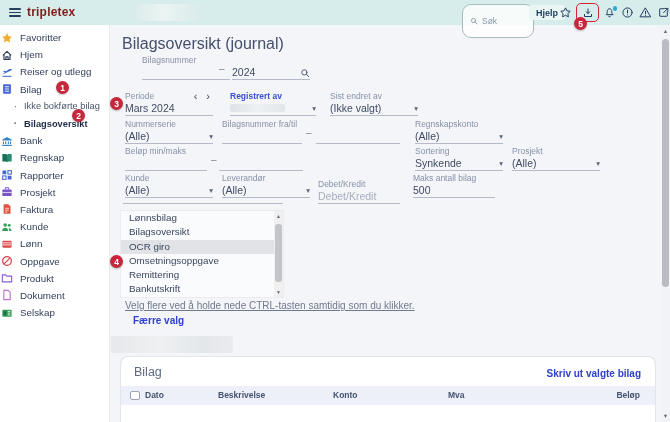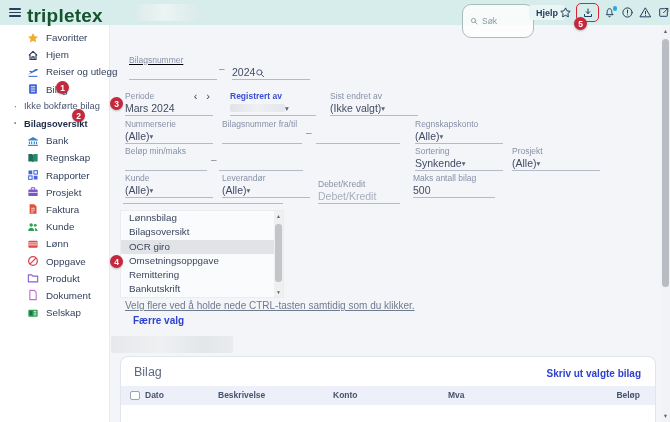--- a/index.html
+++ b/index.html
@@ -3,48 +3,48 @@
 <meta charset="utf-8">
 <style>
   html,body{margin:0;padding:0;background:#ffffff;}
   .screen{position:relative;width:670px;height:422px;overflow:hidden;
           background:#f4f5f9;font-family:"Liberation Sans",sans-serif;
           -webkit-font-smoothing:antialiased;}
   
   .topbar{position:absolute;left:0;top:0;width:670px;height:25px;background:#d7edeb;z-index:5;}
   .hamburger{position:absolute;left:9px;top:8px;width:12px;height:9px;cursor:pointer;}
   .hamburger i{display:block;height:1.6px;background:#27405e;margin-bottom:2.1px;border-radius:1px;}
-  .logo{position:absolute;left:27px;top:5px;font-size:19px;font-weight:bold;color:#14532d;letter-spacing:.2px;}
+  .logo{position:absolute;left:27px;top:5px;font-size:12px;font-weight:bold;color:#7f1d1d;letter-spacing:.2px;}
   .blur-chip{position:absolute;left:135px;top:4px;width:66px;height:17px;border-radius:3px;
              background:linear-gradient(90deg,#dcecea,#ebf4f3 45%,#dfeeec 80%,#d9ebe9);}
   .search-pill{position:absolute;left:462px;top:4px;width:72px;height:16px;box-sizing:border-box;
                border:1px solid #a9bdbd;border-radius:9px;background:rgba(255,255,255,.8);
                display:flex;align-items:center;gap:4px;padding:16px 7px;font-size:8.5px;color:#8b98a6;}
   .help-btn{position:absolute;left:529px;top:5px;height:15px;padding:0 7px;background:#eaf6f4;
             border-radius:3px;font-size:9px;font-weight:bold;color:#1d3a5f;display:flex;align-items:center;}
   .tb-icons{position:absolute;left:558px;top:0;height:25px;display:flex;align-items:center;gap:3px;}
   .tb-ic{width:15px;height:15px;display:flex;align-items:center;justify-content:center;position:relative;}
   .dl-ring{border:1.5px solid #d42534;border-radius:5px;padding:1px 3px;display:flex;align-items:center;justify-content:center;}
   .bell-dot{position:absolute;right:0px;top:1px;width:4.5px;height:4.5px;border-radius:50%;background:#29a9e1;}
   
   .sidebar{position:absolute;left:0;top:25px;width:110px;height:397px;background:#ffffff;
            border-right:1px solid #e9ebf0;box-sizing:border-box;z-index:2;}
   .snav{padding-top:4px;}
-  .sitem{display:flex;align-items:center;height:17.2px;padding-left:27px;gap:7px;
+  .sitem{display:flex;align-items:center;height:17.2px;padding-left:1px;gap:7px;
          font-size:9.8px;color:#33415c;cursor:pointer;white-space:nowrap;}
   .sitem .sicon{width:12px;height:12px;flex:none;display:flex;align-items:center;justify-content:center;}
   .sitem.sub{padding-left:13px;gap:6px;font-size:9.3px;color:#49556e;}
   .sitem.sub .bdot{width:5px;text-align:center;color:#6a7488;font-size:10px;}
   .sitem.active{font-weight:bold;color:#1d2a47;}
   
   .page-title{position:absolute;left:122px;top:35px;font-size:16px;font-weight:500;color:#44506b;}
   .field{position:absolute;}
   .field .lab{height:10px;font-size:8.5px;color:#8691a6;line-height:10px;white-space:nowrap;display:flex;justify-content:space-between;align-items:center;}
   .field .lab.blue{color:#3a4ed5;font-weight:600;}
-  .field .val{height:13px;display:flex;align-items:flex-end;justify-content:flex-start;
+  .field .val{height:13px;display:flex;align-items:flex-end;justify-content:space-between;
               border-bottom:1px solid #b4bac7;font-size:10.5px;color:#404b63;white-space:nowrap;padding-bottom:1px;}
   .caret{font-size:7.5px;color:#5b6578;line-height:10px;}
   .ph{color:#a7aebc;}
   .dash{position:absolute;font-size:10px;color:#7c8699;}
   .chev{font-size:11px;color:#394763;line-height:9px;cursor:pointer;padding:0 1px;}
   .chev-wrap{display:flex;gap:7px;margin-right:2px;}
   .blur-val{width:55px;height:8px;margin-bottom:2px;border-radius:2px;
             background:linear-gradient(90deg,#dfe3e8,#eef0f3 50%,#e2e6ea);}
   
   .pre-uline{position:absolute;left:123px;top:190px;width:160px;height:13px;border-bottom:1px solid #b4bac7;}
@@ -294,22 +294,23 @@
               <rect x="1.8" y="3.5" width="12.4" height="9.5" rx="1" fill="#2f9e57"></rect>
               <rect x="3.5" y="5.5" width="3.5" height="5.5" fill="#1c6e44"></rect>
               <path d="M9 5.8h3.5M9 8.2h3.5M9 10.6h3.5" stroke="#fff" stroke-width="1.1"></path>
             </svg>
           </span>
         <span>Selskap</span>
       </div>
     </div>
   </div>
 
-
-  <div class="field" style="left:129px;top:55px;width:88px;text-decoration:underline;">
+  <div class="page-title">Bilagsoversikt (journal)</div>
+
+  <div class="field" style="left:142px;top:55px;width:88px;">
     <div class="lab">
         <span>Bilagsnummer</span>
       </div>
     <div class="val">
         <span></span>
       </div>
   </div>
   <div class="dash" style="left:219px;top:63px;">–</div>
   <div class="field" style="left:232px;top:55px;width:78px;">
     <div class="lab"></div>

